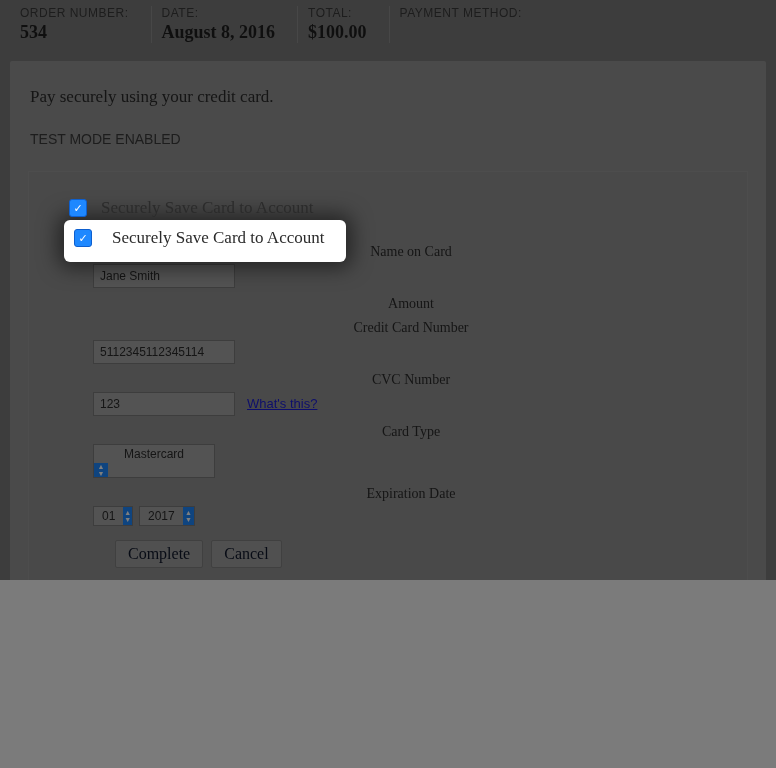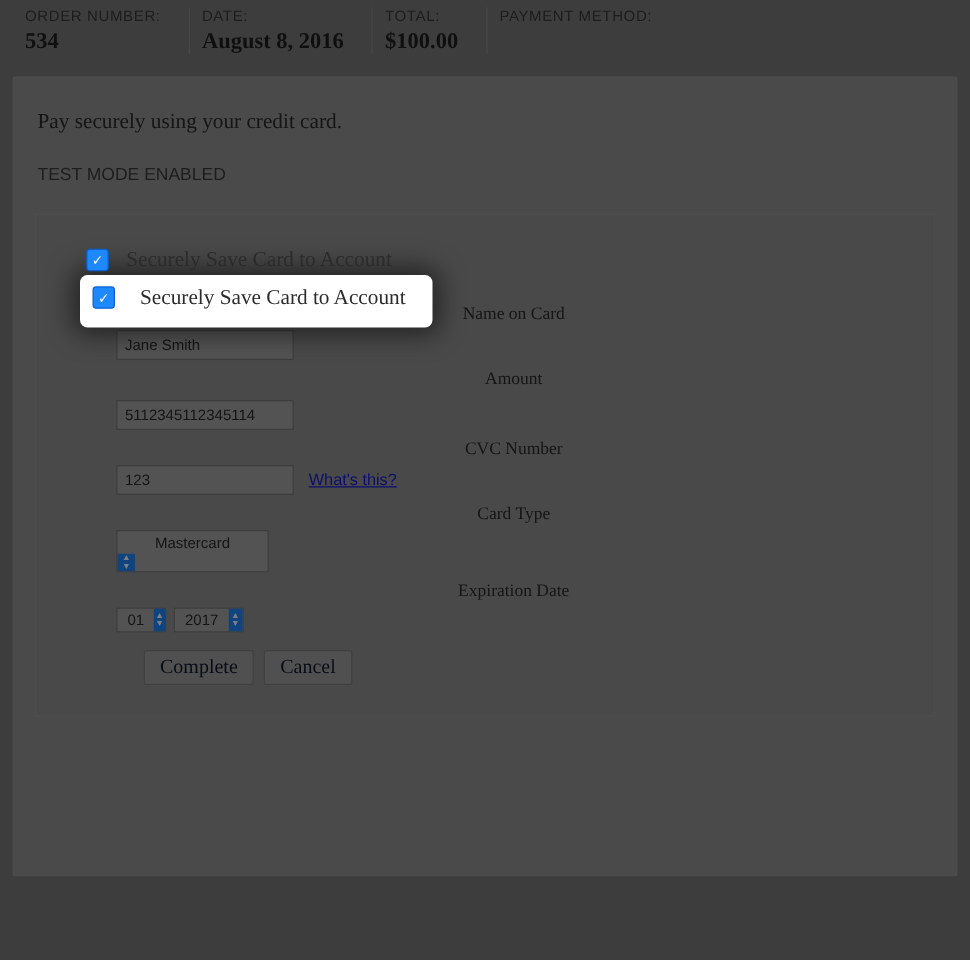--- a/index.html
+++ b/index.html
@@ -1,16 +1,16 @@
 <!DOCTYPE html>
 <html><head>
 <meta charset="utf-8">
 <style>
   html,body{margin:0;padding:0;background:#7b7b7b;font-family:Georgia, 'Times New Roman', serif;color:#2b2b2b;}
-  .page{width:776px;height:768px;position:relative;background:#7b7b7b;}
+  .page{width:776px;height:580px;position:relative;background:#7b7b7b;}
   .overlay{position:absolute;inset:0;background:rgba(0,0,0,0.5);pointer-events:none;}
   .summary{display:flex;gap:0;padding:6px 10px 8px 10px;}
   .summary .cell{padding:0 22px 0 10px;border-right:1px solid #8f8f8f;}
   .summary .cell:last-child{border-right:none;}
   .summary .label{font-family: -apple-system, Helvetica, Arial, sans-serif;font-size:12px;color:#3a3a3a;letter-spacing:0.5px;}
   .summary .value{font-family: Georgia, serif;font-size:18px;color:#1f1f1f;font-weight:bold;margin-top:2px;}
   .outer{margin:10px;background:#949494;border-radius:2px;padding:18px 18px 28px 18px;min-height:640px;box-sizing:border-box;}
   .hdr{font-family:Georgia, serif;color:#2b2b2b;}
   .pay-msg{font-size:17px;margin:8px 2px 24px 2px;color:#2b2b2b;}
   .test-mode{font-family:-apple-system, Helvetica, Arial, sans-serif;font-size:14px;color:#3b3b3b;margin:0 2px 24px 2px;}
@@ -70,20 +70,21 @@
       <div class="field">
         <div class="flabel">Name on Card</div>
         <input class="tinput wide" value="Jane Smith" style="">
       </div>
 
       <div class="field">
         <div class="flabel">Amount</div>
       </div>
 
       <div class="field">
+        <div class="flabel">Credit Card Number</div>
         <input class="tinput wide" value="5112345112345114" style="">
       </div>
 
       <div class="field">
         <div class="flabel">CVC Number</div>
         <input class="tinput wide" value="123" style="">
         <a class="link" href="#">What's this?</a>
       </div>
 
       <div class="field">

